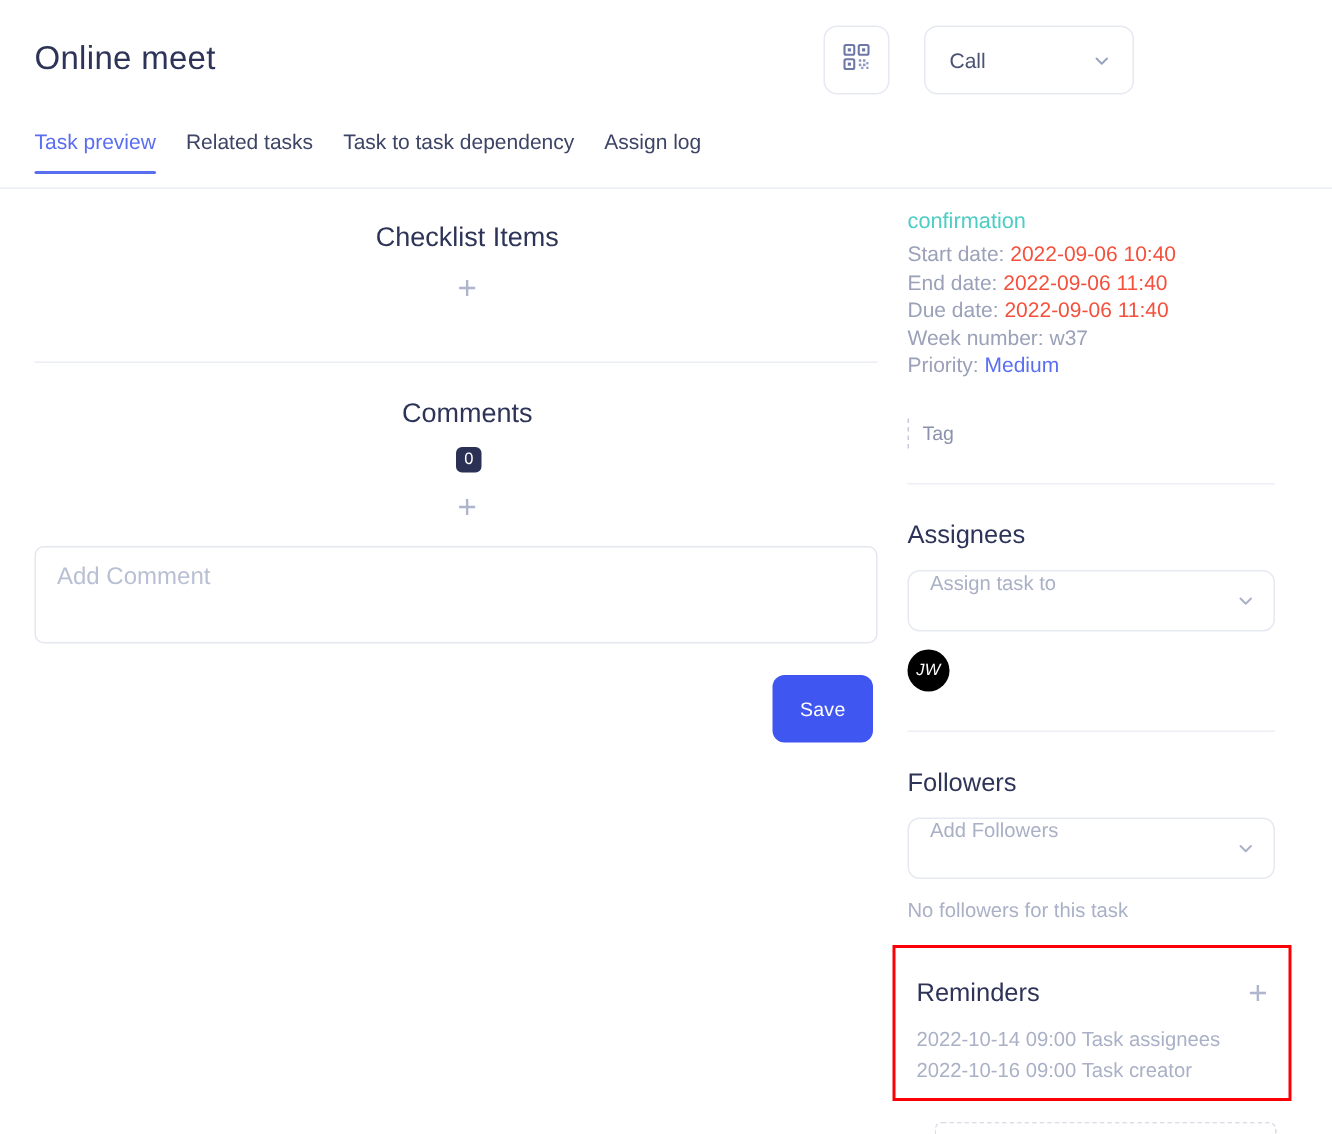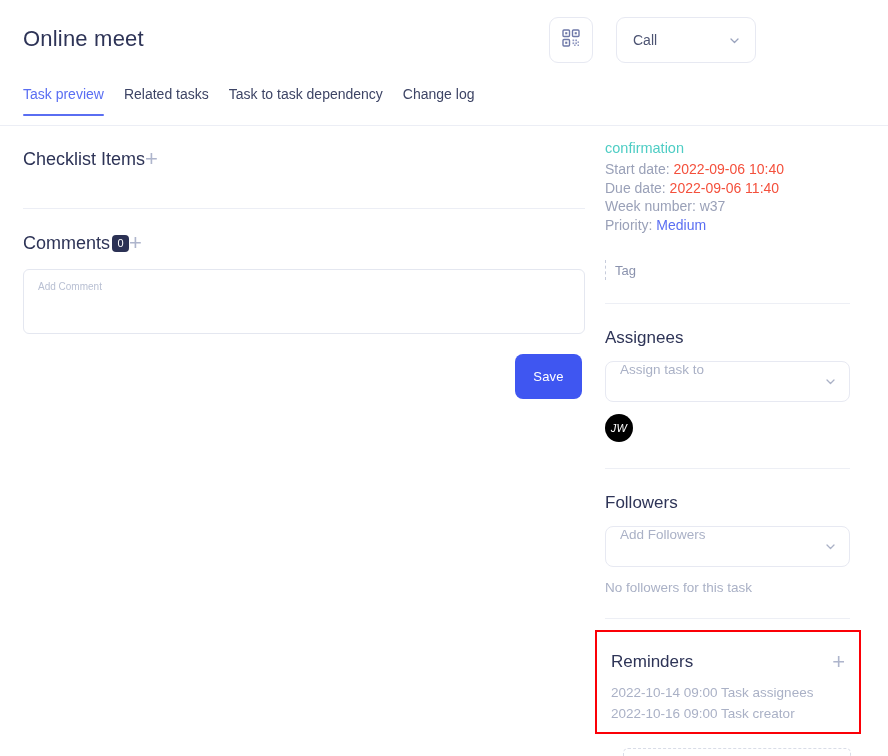--- a/index.html
+++ b/index.html
@@ -52,42 +52,42 @@
     height: 2.5px; background: #5a6ef2; border-radius: 2px;
   }
   .tabs-rule {
     position: absolute; left: 0; top: 125px; width: 888px; height: 1px;
     background: #eceef5;
   }
 
   
   .left-col { position: absolute; left: 0; top: 132px; width: 600px; }
   .section-head {
-    display: flex; align-items: center; padding-left: 23px;
+    display: flex; align-items: center; gap: 12px; padding-left: 23px; flex-direction: column;
   }
   .section-title { font-size: 18px; font-weight: 400; color: #2e3457; }
   .plus-icon {
     font-size: 22px; line-height: 1; color: #aeb5cc; cursor: pointer;
     font-weight: 300; user-select: none;
   }
   .badge {
     display: inline-flex; align-items: center; justify-content: center;
     min-width: 17px; height: 17px; padding: 0 4px; border-radius: 4px;
     background: #2b3154; color: #fff; font-size: 11px; line-height: 1;
     margin-left: 2px;
   }
   .checklist-head { margin-top: 16px; }
   .left-rule {
     margin: 38px 0 0 23px; width: 562px; height: 1px; background: #eceef5;
   }
   .comments-head { margin-top: 23px; }
   .comment-box {
     margin: 15px 0 0 23px; width: 562px; height: 65px;
     border: 1px solid #e4e7f0; border-radius: 6px; background: #fff;
-    padding: 11px 14px; font-size: 10px; color: #8a92ad; resize: none;
+    padding: 11px 14px; font-size: 16px; color: #8a92ad; resize: none;
     font-family: "Liberation Sans", sans-serif; outline: none;
     overflow: hidden;
   }
   .comment-box::placeholder { color: #b9c0d3; }
   .save-row { display: flex; justify-content: flex-end; padding-right: 18px; margin-top: 16px; }
   .save-button {
     width: 67px; height: 45px; border: none; border-radius: 8px;
     background: #3f56f1; color: #fff; font-size: 13px; cursor: pointer;
     font-family: "Liberation Sans", sans-serif; letter-spacing: .2px;
   }
@@ -183,21 +183,21 @@
           </svg>
         </span>
       </div>
     </div>
   </div>
 
   <div class="tabs">
     <div class="tab active">Task preview</div>
     <div class="tab">Related tasks</div>
     <div class="tab">Task to task dependency</div>
-    <div class="tab">Change log</div>
+    <div class="tab">Assign log</div>
   </div>
   <div class="tabs-rule"></div>
 
   <div class="left-col">
 
     <div class="section-head checklist-head">
       <span class="section-title">Checklist Items</span>
       <span class="plus-icon">+</span>
     </div>
 
@@ -216,20 +216,24 @@
     </div>
   </div>
 
   <div class="sidebar">
 
     <div class="status-text">confirmation</div>
 
     <div class="meta-line">
       <span>Start date:</span>
       <span class="val-date">2022-09-06 10:40</span>
+    </div>
+    <div class="meta-line">
+      <span>End date:</span>
+      <span class="val-date">2022-09-06 11:40</span>
     </div>
     <div class="meta-line">
       <span>Due date:</span>
       <span class="val-date">2022-09-06 11:40</span>
     </div>
     <div class="meta-line">
       <span>Week number:</span>
       <span class="val-plain">w37</span>
     </div>
     <div class="meta-line">

